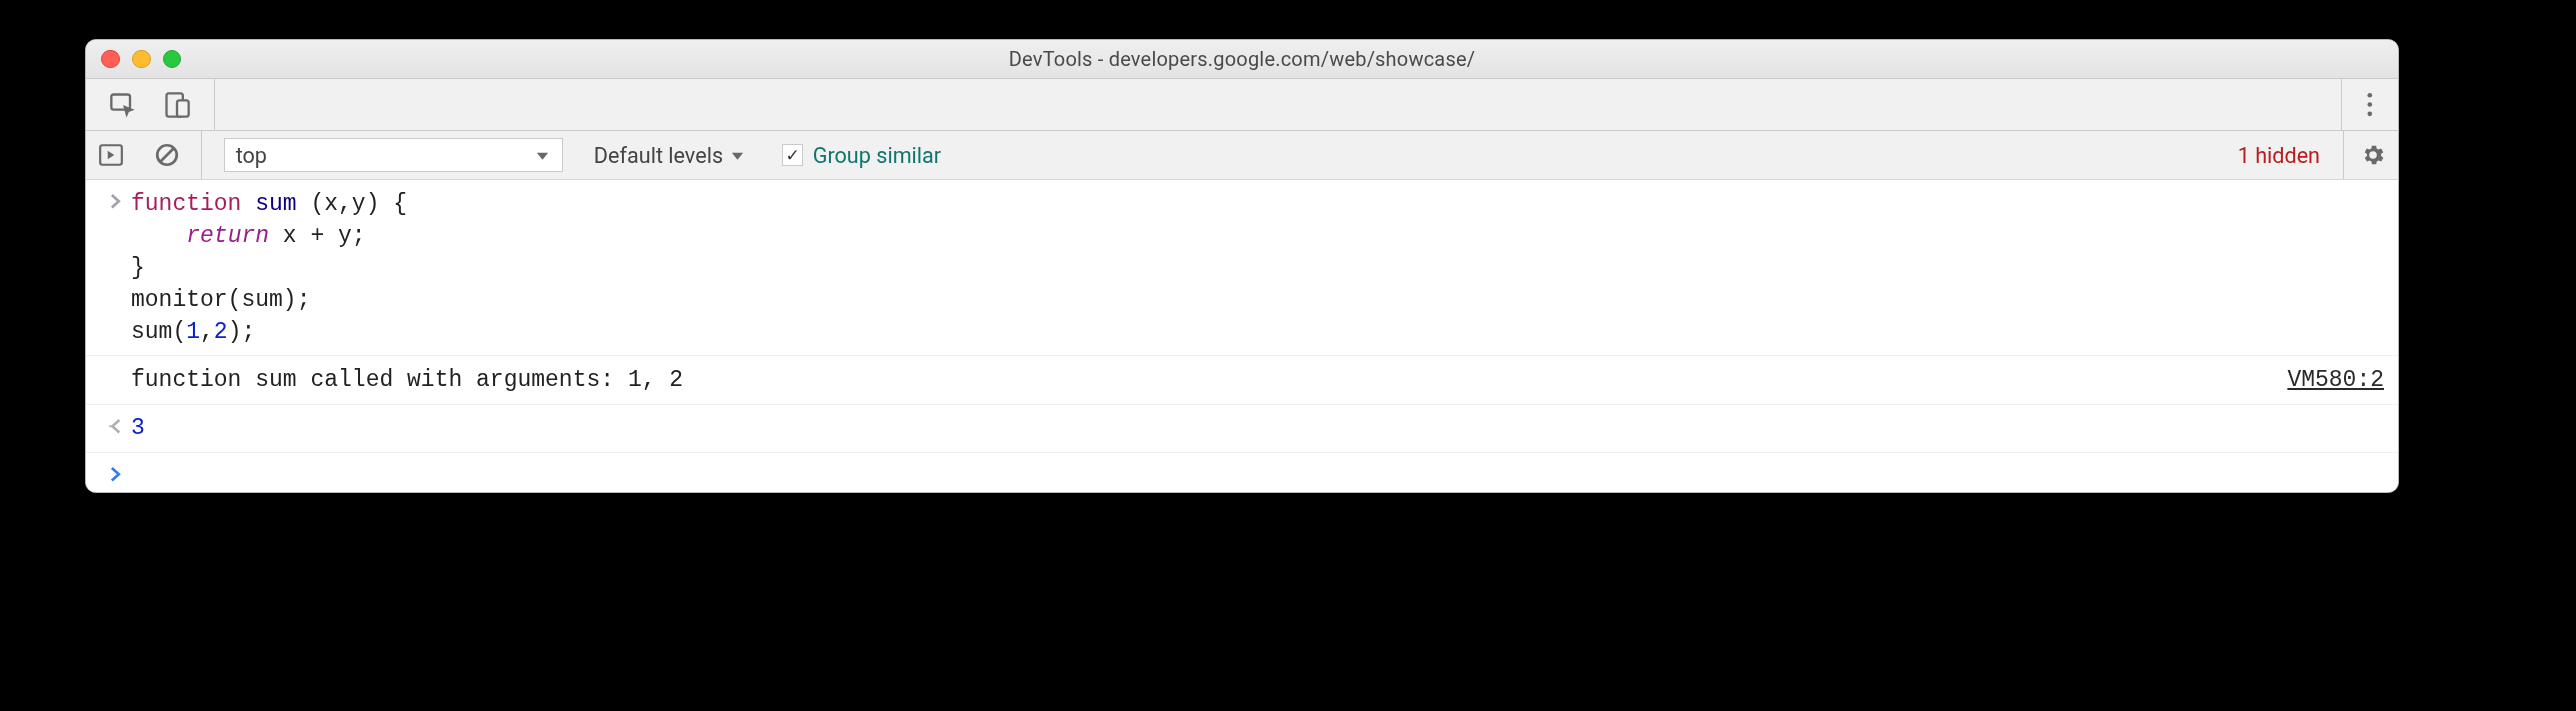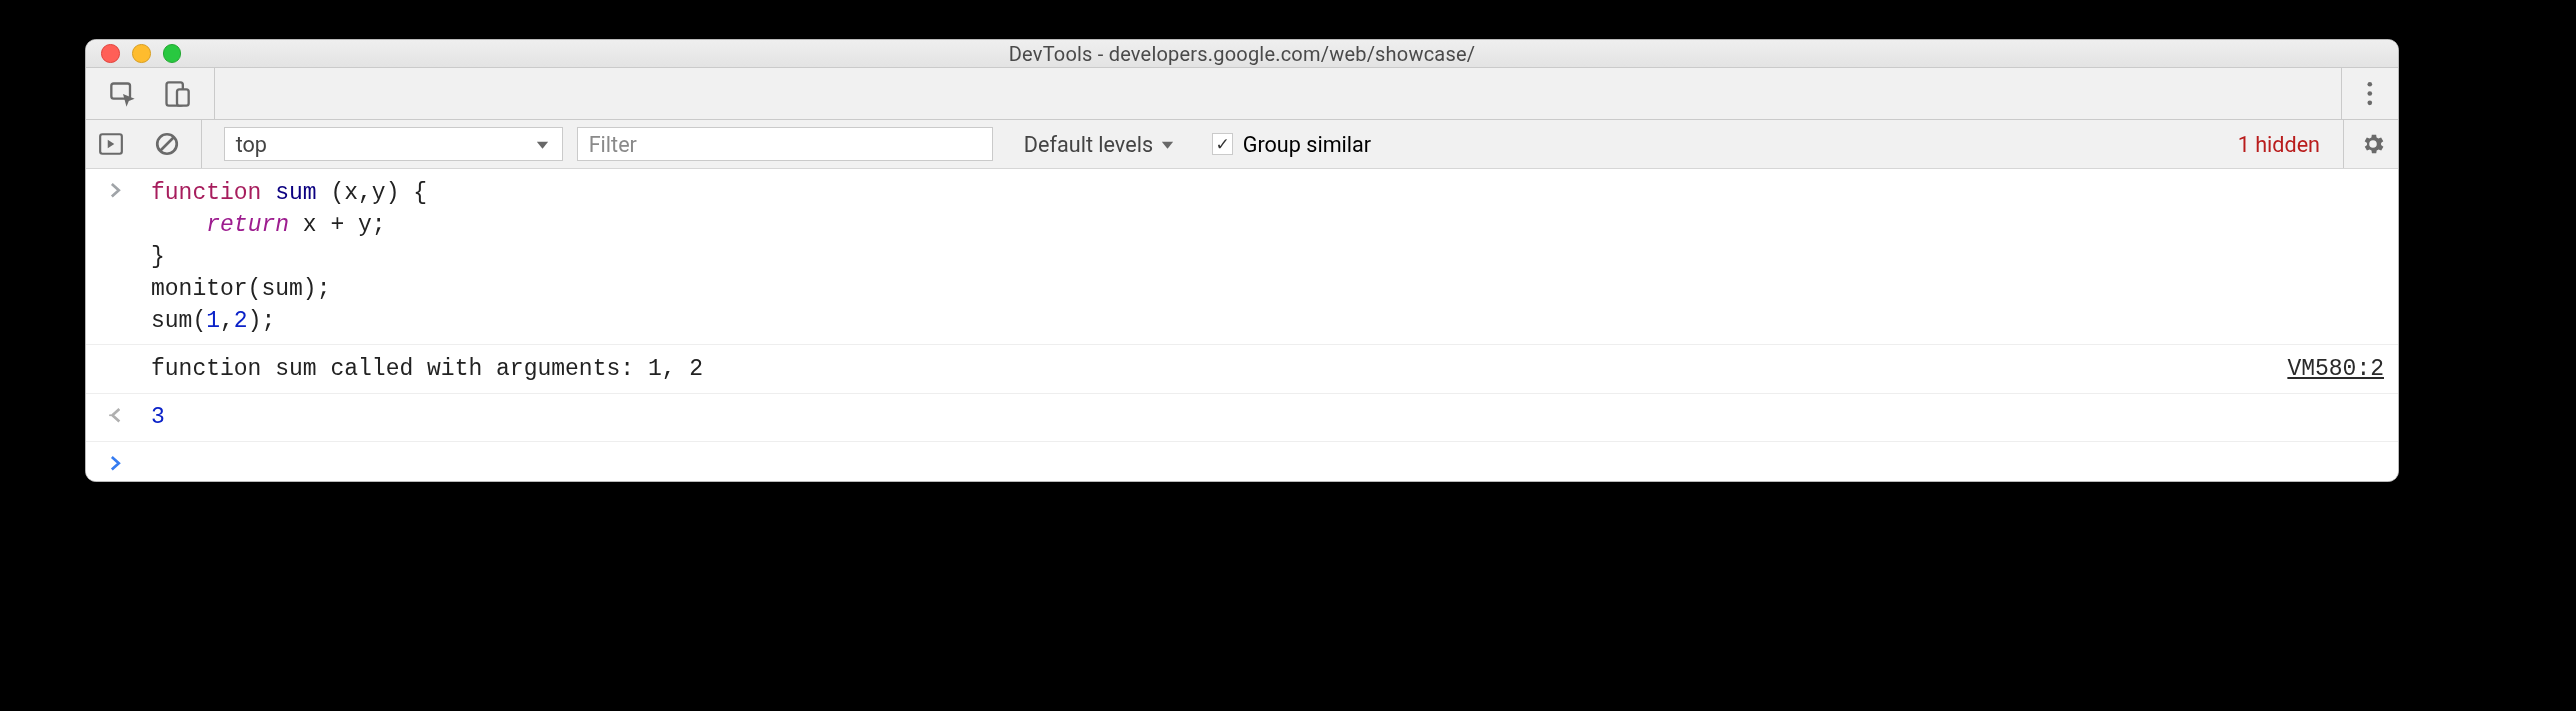--- a/index.html
+++ b/index.html
@@ -19,21 +19,21 @@
   }
   html,body{margin:0;padding:0;background:#000;width:2576px;height:711px;overflow:hidden;font-size:21.6px;color:var(--text);}
   *{box-sizing:border-box;}
   .shadow{filter:drop-shadow(0 23px 31px rgba(0,0,0,0.6));}
   .window{
     position:absolute;left:85px;top:39px;width:2314px;
     background:#fff;border-radius:10.8px;overflow:hidden;border:0.8px solid #b9b9b9;
   }
   
   .titlebar{
-    height:28px;background:linear-gradient(#efefef,#e3e3e3);border-bottom:0.8px solid var(--hairline);
+    height:39px;background:linear-gradient(#efefef,#e3e3e3);border-bottom:0.8px solid var(--hairline);
     display:flex;align-items:center;
     padding:0 10.8px;position:relative;
   }
   .traffic{display:flex;gap:12.3px;align-items:center;margin-left:4.6px;}
   .dot{width:18.5px;height:18.5px;border-radius:50%;}
   .dot.red{background:#ff5f57;border:0.8px solid #e0443e;}
   .dot.yel{background:#febc2e;border:0.8px solid #d79e23;}
   .dot.grn{background:#28c840;border:0.8px solid #24a733;}
   .title{
     position:absolute;left:0;right:0;text-align:center;color:#4a4a4a;font-size:20px;letter-spacing:0.2px;
@@ -70,30 +70,30 @@
   .select .arrow{margin-left:auto;}
   .filter{
     width:416px;height:34px;background:#fff;border:0.8px solid var(--hairline);padding:0 10.8px;color:#888;display:flex;align-items:center;
   }
   .levels{display:flex;align-items:center;gap:6.2px;margin-left:17px;color:#444;}
   .checkbox-wrap{display:flex;align-items:center;gap:9.3px;margin-left:21.6px;}
   .cb{
     width:21.6px;height:21.6px;border:0.8px solid var(--hairline);background:#fff;display:flex;align-items:center;justify-content:center;font-size:17px;color:#333;
   }
   .cbarea{display:flex;align-items:center;gap:9.3px;}
-  .cbarea span.label{color:#000000;}
+  .cbarea span.label{color:#0f766e;}
   .console-toolbar .flex{flex:1;}
   .hidden-count{color:#b91c1c;margin-right:9.3px;}
   .gearwrap{border-left:0.8px solid var(--hairline);height:100%;display:flex;align-items:center;padding-left:15.4px;}
   
   .console-body{background:#fff;font-family:Menlo, Consolas, "Courier New", monospace;font-size:23px;line-height:32px;}
   .row{display:flex;align-items:flex-start;padding:7.7px 14px;border-bottom:0.8px solid #eee;}
   .row:last-child{border-bottom:none;}
   .gutter{width:31px;flex:0 0 31px;display:flex;align-items:flex-start;justify-content:center;padding-top:4.6px;}
-  .content{flex:1;white-space:pre;color:#222;margin-left:20px;}
+  .content{flex:1;white-space:pre;color:#222;}
   .source-link{color:var(--link);text-decoration:underline;margin-left:auto;padding-left:15.4px;cursor:default;}
   .prompt-row{padding:7.7px 14px;display:flex;}
   .kw{color:var(--code-purple);}
   .fn{color:var(--code-blue);}
   .ret{color:var(--code-return);font-style:italic;}
   .num{color:var(--code-num);}
   .plain{color:#222;}
   .outnum{color:#0b22c8;}
   
   .chev svg{display:block;}
@@ -162,23 +162,20 @@
     </div>
     <div class="vsep"></div>
     <div class="select">
       <span>top</span>
       <span class="arrow icon">
         <svg width="17" height="17" viewBox="0 0 24 24">
               <path d="M4 8 L12 18 L20 8 Z" fill="#686868"></path>
             </svg>
       </span>
     </div>
-    <div class="filter">
-      <span style="color:#8a8a8a">Filter</span>
-    </div>
     <div class="levels">
       <span>Default levels</span>
       <span class="icon">
         <svg width="17" height="17" viewBox="0 0 24 24">
               <path d="M4 8 L12 18 L20 8 Z" fill="#686868"></path>
             </svg>
       </span>
     </div>
     <div class="checkbox-wrap">
       <div class="cbarea">

